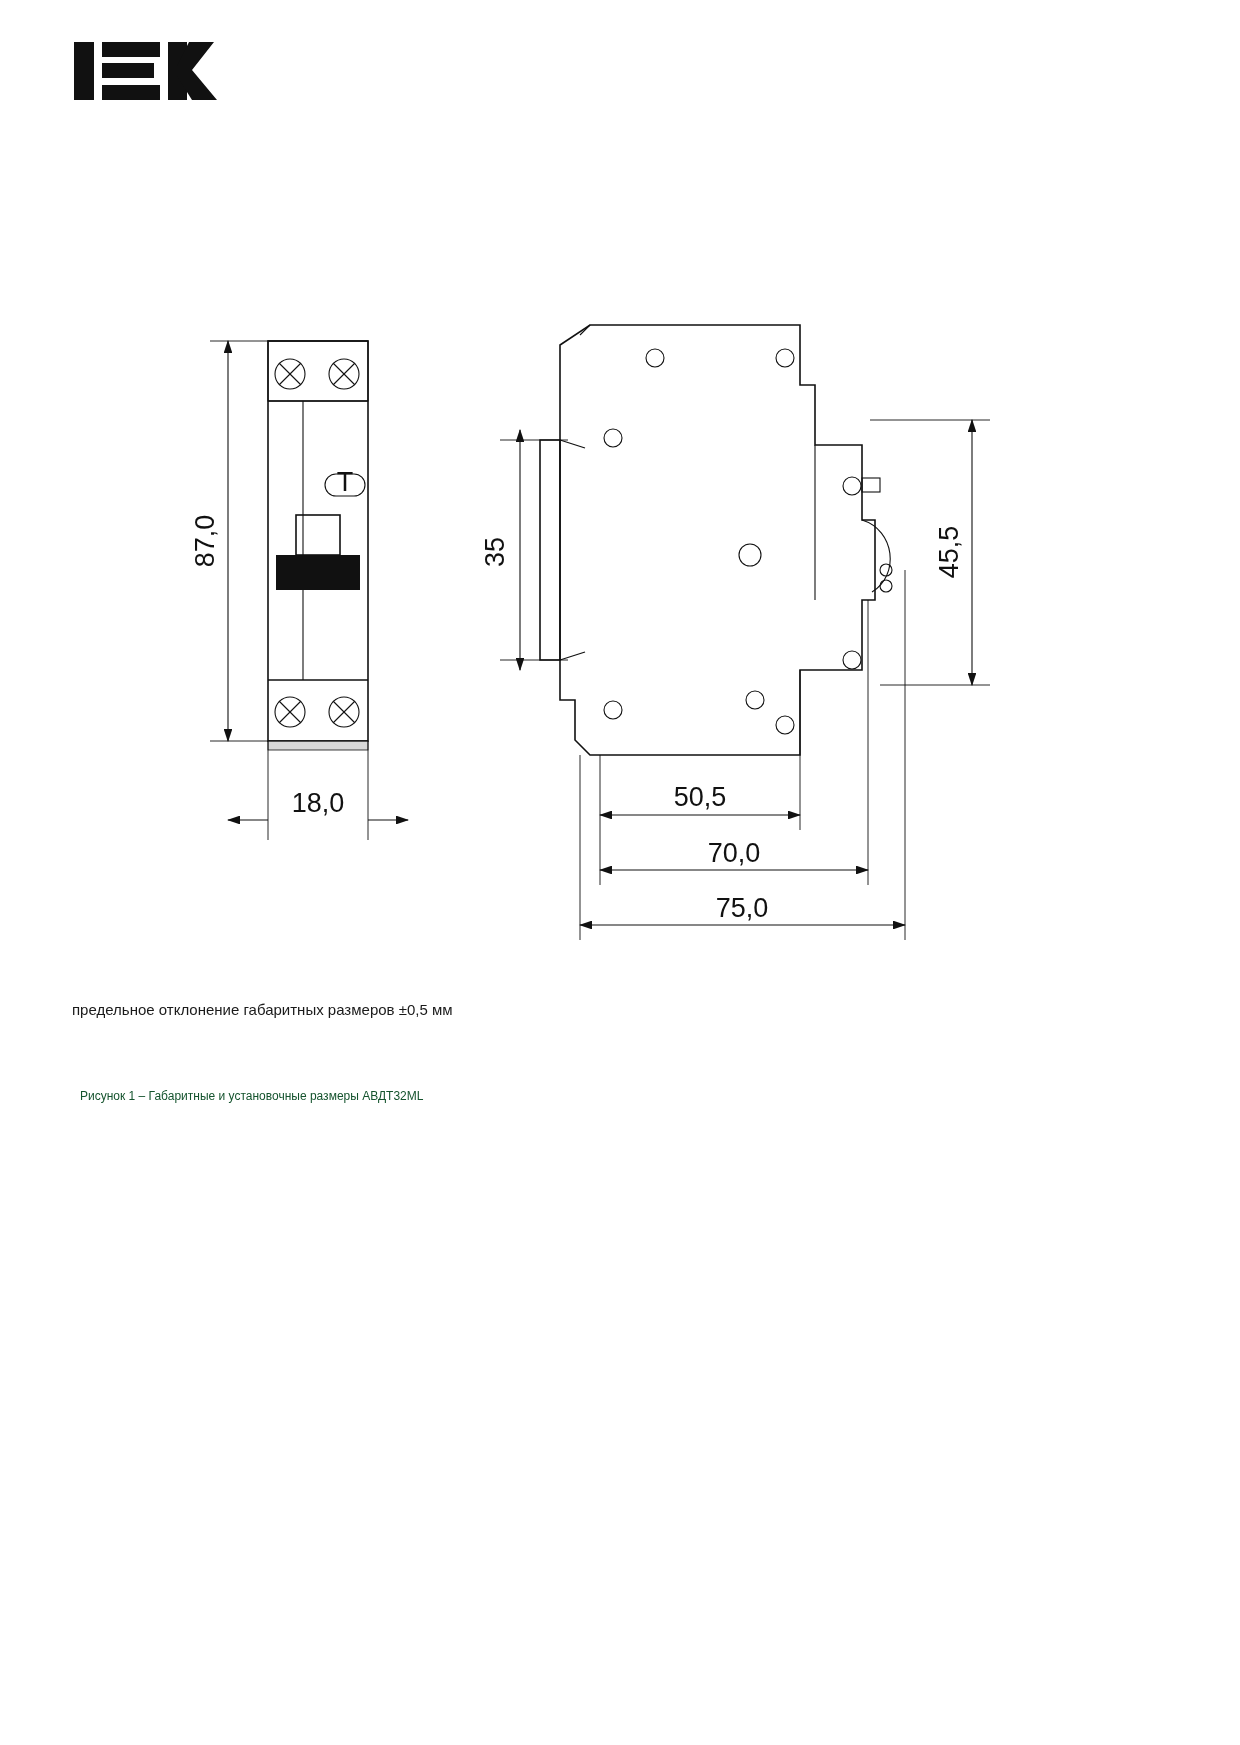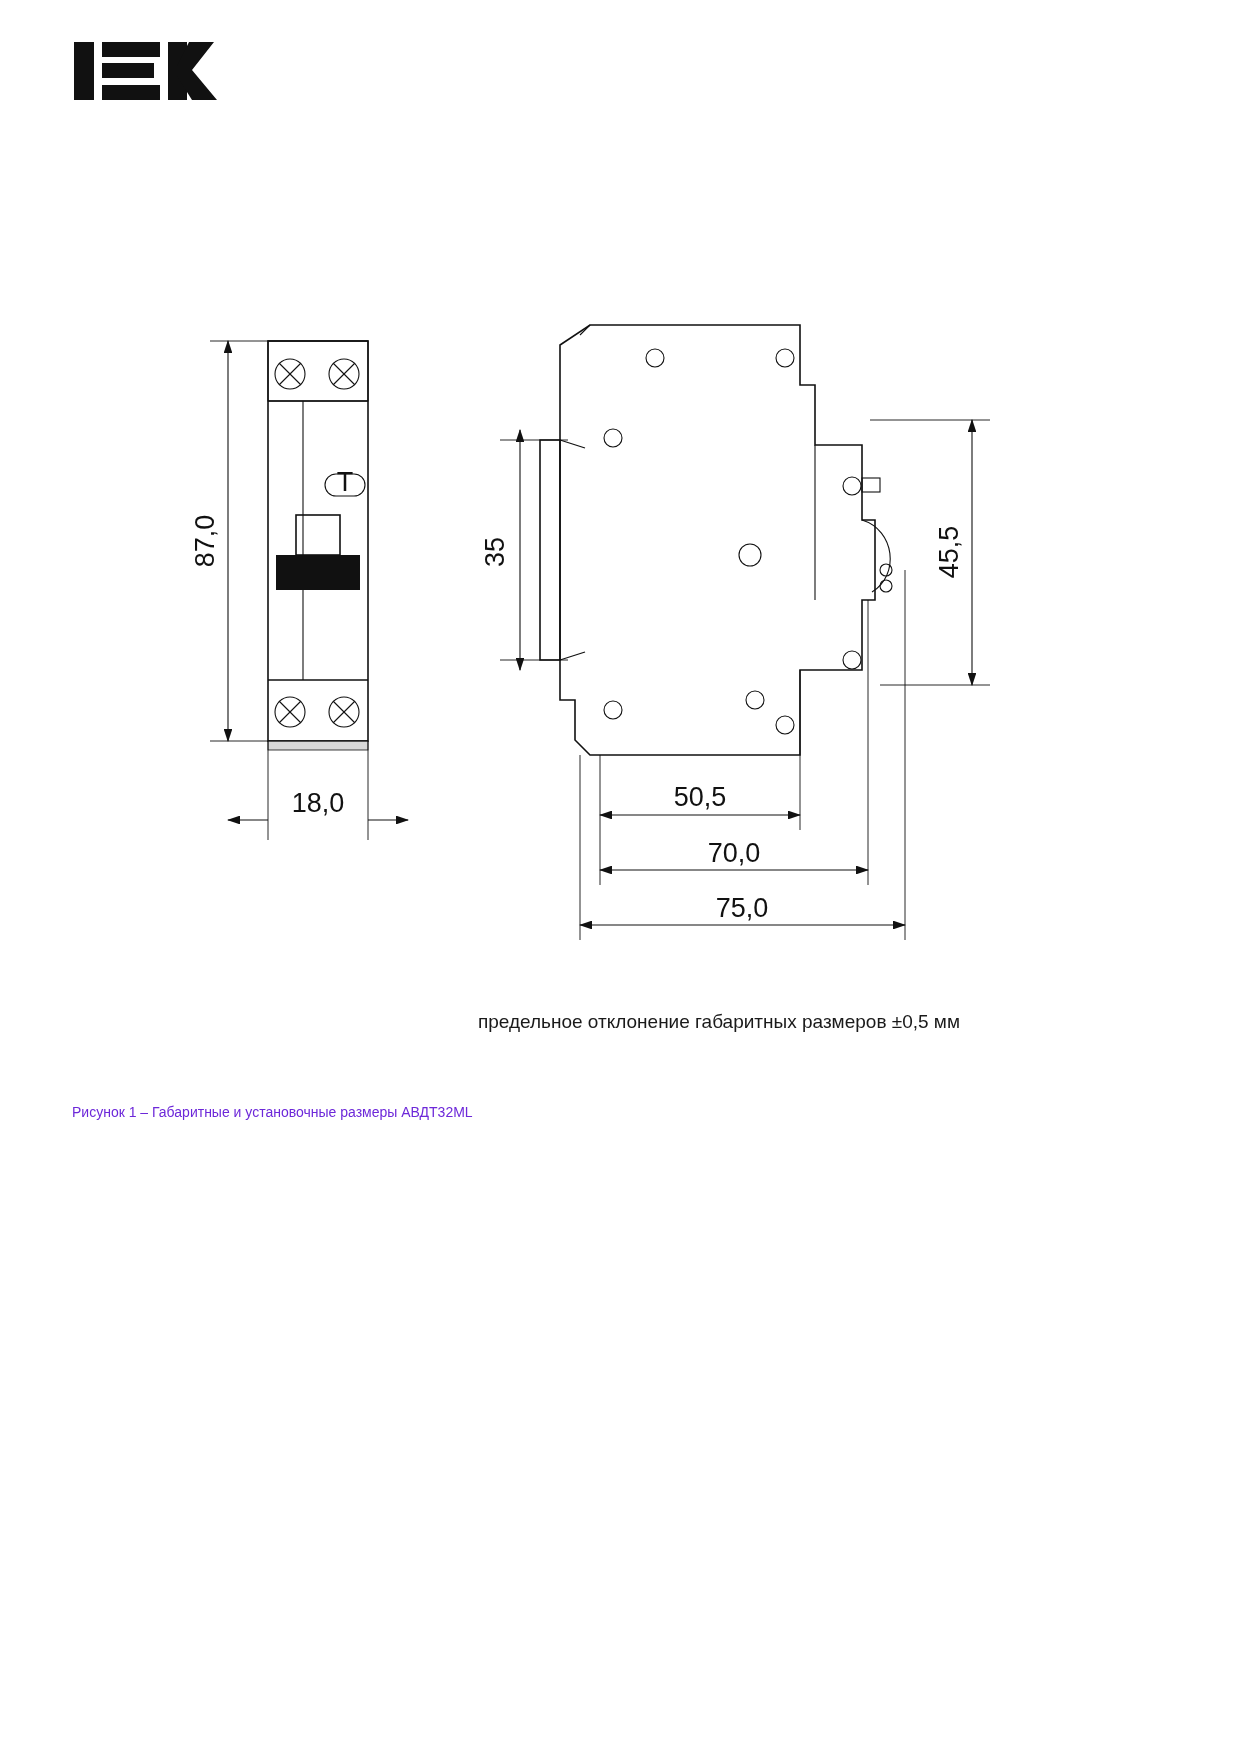--- a/index.html
+++ b/index.html
@@ -35,31 +35,30 @@
   }
 
   
   #notes {
     position: absolute;
     left: 72px;
     top: 1000px;
     width: 900px;
   }
   .note-small {
-    font-size: 19px;
+    font-size: 15px;
     line-height: 20px;
     color: #1a1a1a;
-    margin: 12px;
-    text-align: right;
+    margin: 0;
   }
   .fig-caption {
-    font-size: 14px;
+    font-size: 12px;
     line-height: 24px;
-    color: #6d28d9;
-    margin: 0;
+    color: #14532d;
+    margin: 8px;
     padding-top: 56px;
   }
 </style>
 </head>
 <body>
 
 <div id="logo">
   <svg viewBox="0 0 150 66" width="150" height="66" aria-label="IEK">
 
     <rect x="2" y="4" width="20" height="58" fill="#111111"></rect>

